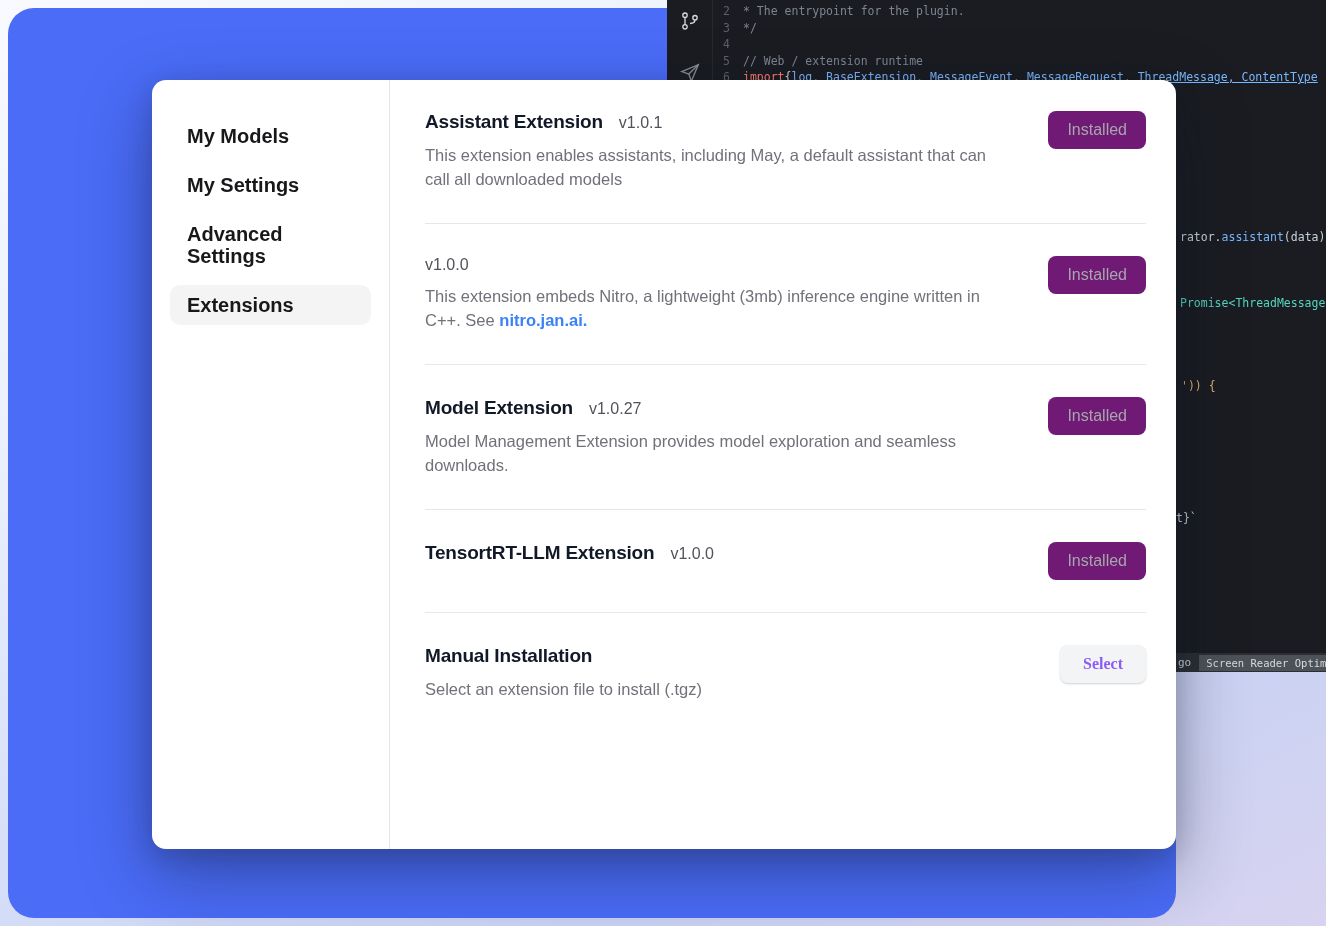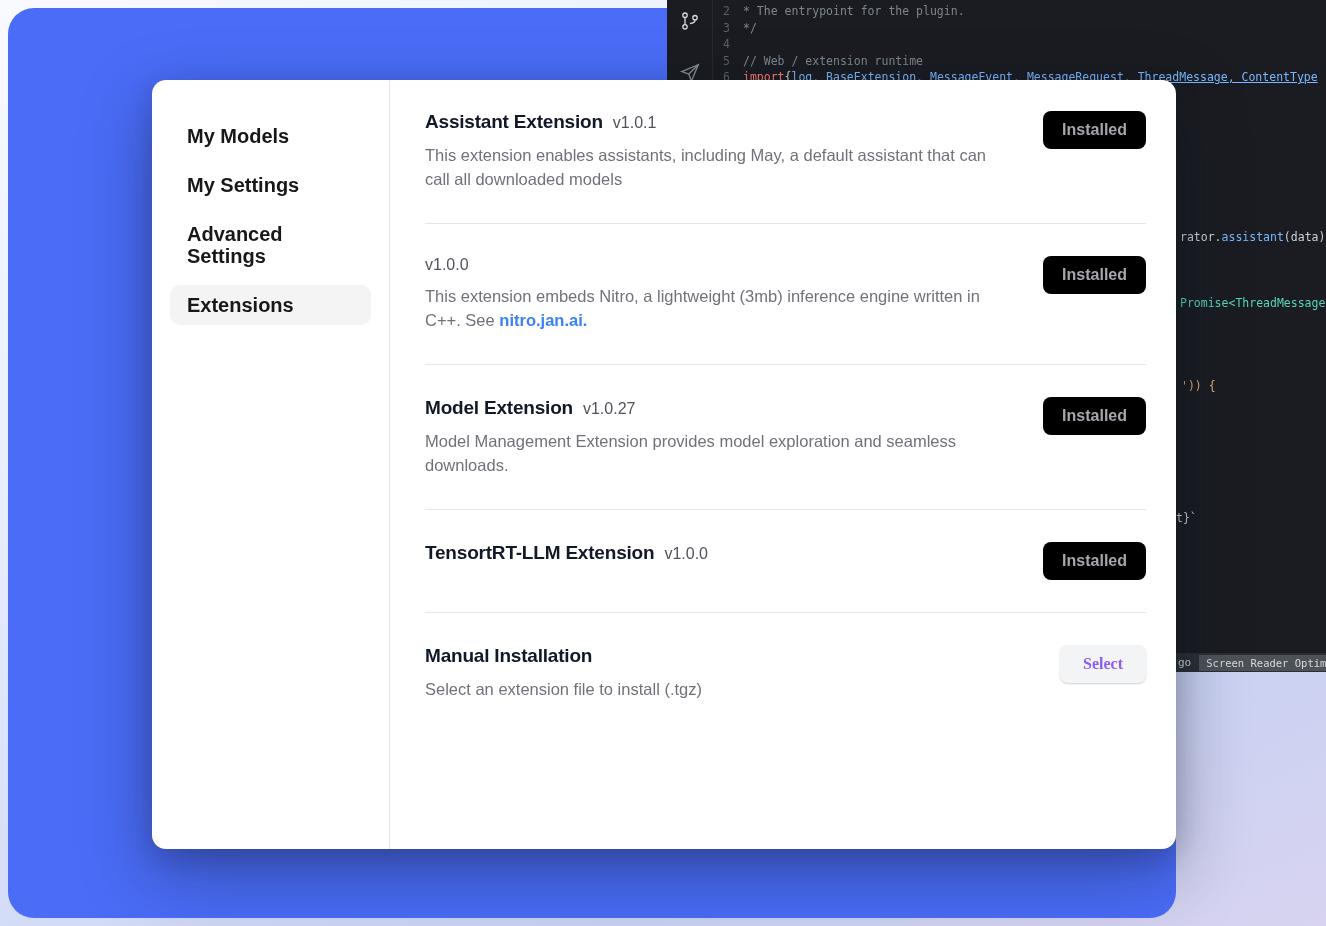--- a/index.html
+++ b/index.html
@@ -64,31 +64,31 @@
   .side-item.active { background:#f4f4f5; }
 
   .content { flex:1; padding:31px 30px 0 35px; }
   .section {
     display:flex; justify-content:space-between; align-items:flex-start;
     padding:32px 0; border-bottom:1px solid #e5e7eb;
   }
   .section.first { padding-top:0; }
   .section.last { border-bottom:none; }
   .sec-text { max-width:585px; }
-  .sec-title-row { display:flex; align-items:baseline; gap:10px; }
+  .sec-title-row { display:flex; align-items:baseline; gap:16px; }
   .sec-title { font-size:19px; font-weight:700; color:#111827; letter-spacing:-.2px; }
   .sec-version { font-size:16px; color:#52525b; }
   .sec-desc { margin-top:10px; font-size:16.5px; line-height:24px; color:#71717a; }
   .link { color:#3b82f6; cursor:pointer; text-decoration:none;font-weight:bold; }
 
   .btn {
     border:none; border-radius:8px; font-family:inherit;
     font-size:16px; padding:10px 19px; cursor:pointer; white-space:nowrap; flex-shrink:0;
   }
-  .btn-installed { background:#000000; color:#a6a6ad; font-weight:700; }
+  .btn-installed { background:#701a75; color:#a6a6ad; font-weight:400; }
   .btn-select { background:#f3f4f6; color:#8b5cf6; font-weight:600; box-shadow:0 1px 2px rgba(0,0,0,.18); padding:10px 23px;font-family:Liberation Serif, serif; }
 </style>
 </head>
 <body>
 
 <div class="blue-panel"></div>
 
 <div class="editor">
   <div class="activity-bar">
     <span>

